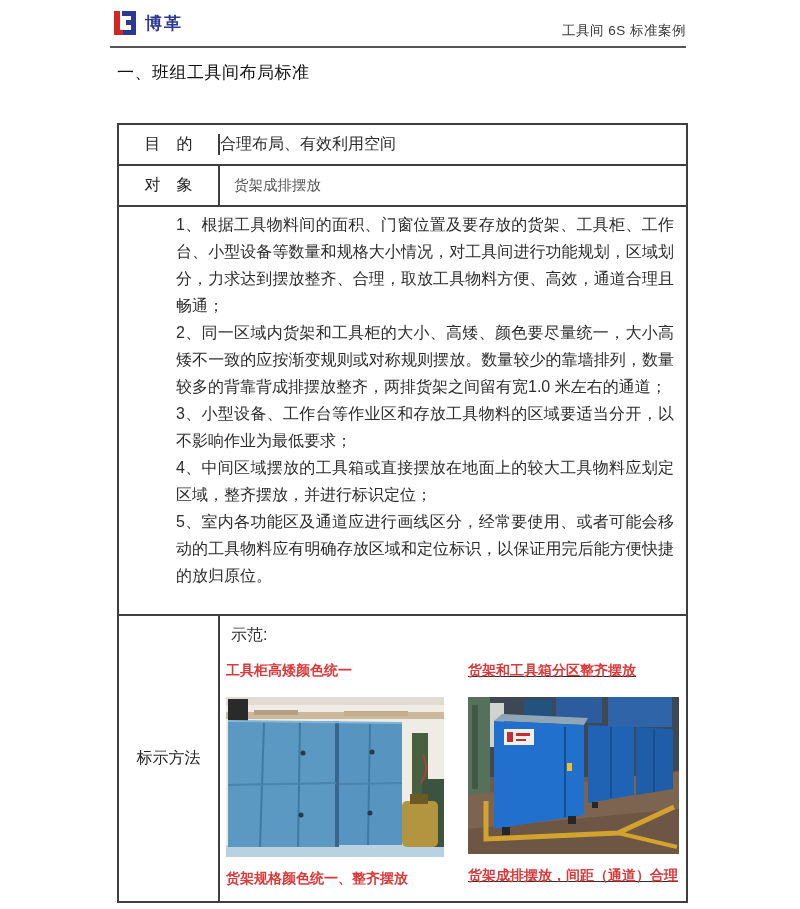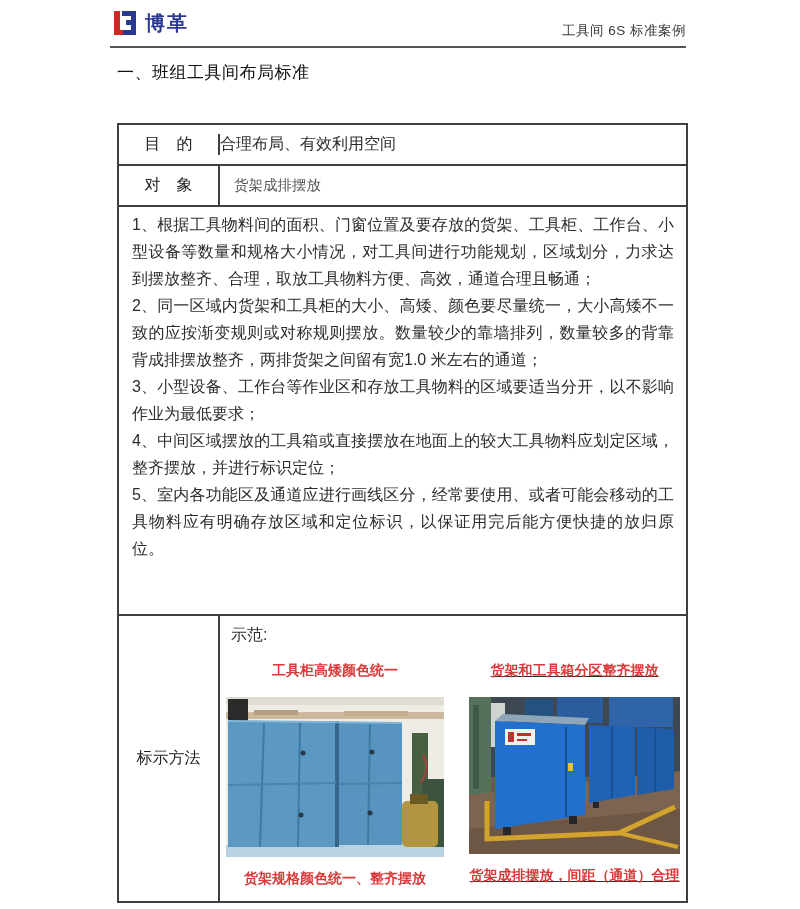--- a/index.html
+++ b/index.html
@@ -7,21 +7,21 @@
   body {
     width:800px; height:909px; position:relative; overflow:hidden;
     font-family:"Liberation Sans", sans-serif;
     color:#2d2d2d;
   }
 
   
   .header { position:absolute; left:0; top:0; width:800px; height:50px; }
   .logo { position:absolute; left:110px; top:8px; display:flex; align-items:center; }
   .logo-mark { width:30px; height:30px; display:block; }
-  .logo-text { font-size:20px; font-weight:bold; color:#2b3990; letter-spacing:2px; margin-left:5px; }
+  .logo-text { font-size:17px; font-weight:bold; color:#2b3990; letter-spacing:2px; margin-left:5px; }
   .doc-title { position:absolute; right:114px; top:22px; font-size:13.5px; color:#3a3a3a; letter-spacing:0.5px; }
   .header-rule { position:absolute; left:110px; top:46px; width:576px; height:2px; background:#555; }
 
   
   .section-heading { position:absolute; left:117px; top:61px; font-size:17px; font-weight:normal; color:#111; letter-spacing:0.5px; }
 
   
   .spec-table { position:absolute; left:117px; top:123px; width:571px; border:2px solid #3f3f3f; background:#fff; }
   .t-row { display:flex; border-bottom:2px solid #3f3f3f; }
   .t-row:last-child { border-bottom:none; }
@@ -33,27 +33,27 @@
   .content-cell { flex:1; min-width:0; }
   .row-purpose { height:41px;align-items:center; }
   .row-object  { height:41px;justify-content:flex-end; }
   .row-standard { height:409px; }
   .row-method  { height:285px; }
 
   .purpose-value { display:flex; align-items:center; height:100%; padding-left:0; font-size:16px; color:#2d2d2d; }
   .object-value  { display:flex; align-items:center; height:100%; padding-left:14px;
                    font-family:"Liberation Serif", serif; font-size:14.5px; color:#555; }
 
-  .standard-content { padding:4px 12px 4px 13px; overflow:hidden; height:100%; }
+  .standard-content { padding:4px 12px 4px 13px; overflow:hidden; height:100%;margin-left:44px; }
   .standard-content p { font-size:16px; line-height:27px; color:#2d2d2d; text-align:justify; }
 
   
   .method-content { position:relative; height:100%; }
   .demo-label { position:absolute; left:11px; top:9px; font-size:16px; color:#2d2d2d; }
-  .example { position:absolute; top:44px; display:flex; flex-direction:column; align-items:center; }
+  .example { position:absolute; top:44px; display:flex; flex-direction:column; align-items:flex-start; }
   .example-1 { left:6px;  width:218px; }
   .example-2 { left:248px; width:213px;text-decoration:underline; }
   .cap { font-weight:bold; color:#d93a3a; white-space:nowrap; }
   .cap-top { font-size:14px; height:20px; line-height:20px; }
   .cap-bottom { font-size:14px; margin-top:13px; }
   .photo { margin-top:17px; display:block; }
   .photo svg { display:block; }
 </style>
 </head>
 <body>

